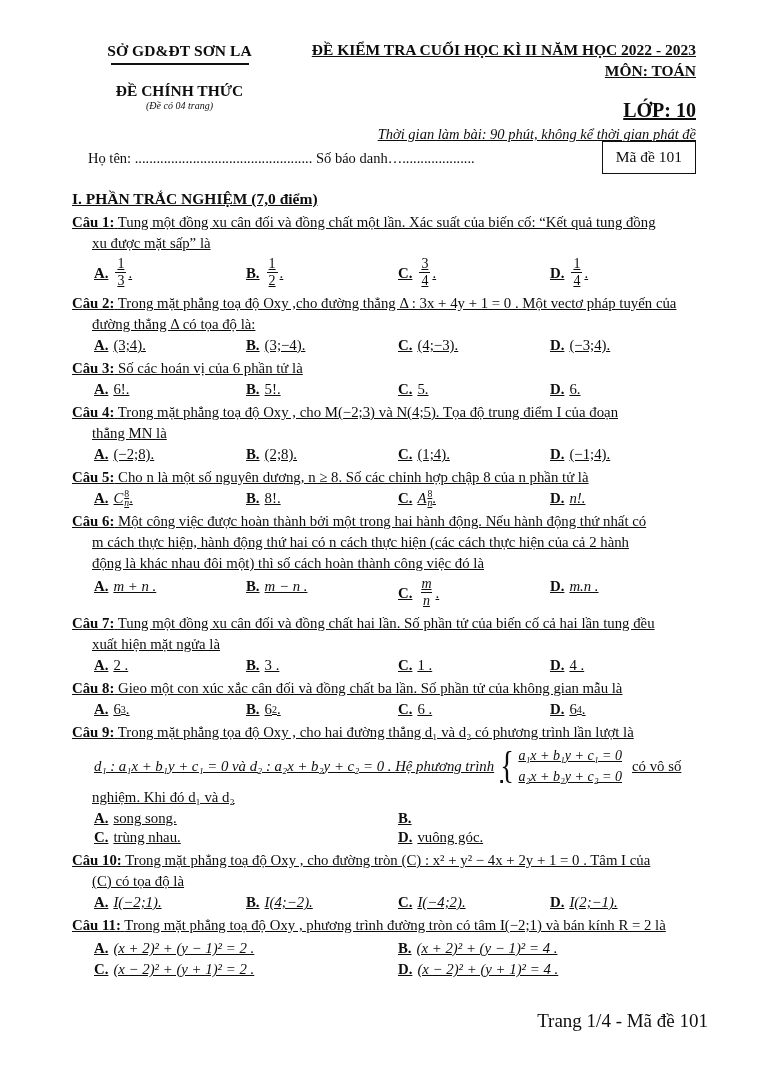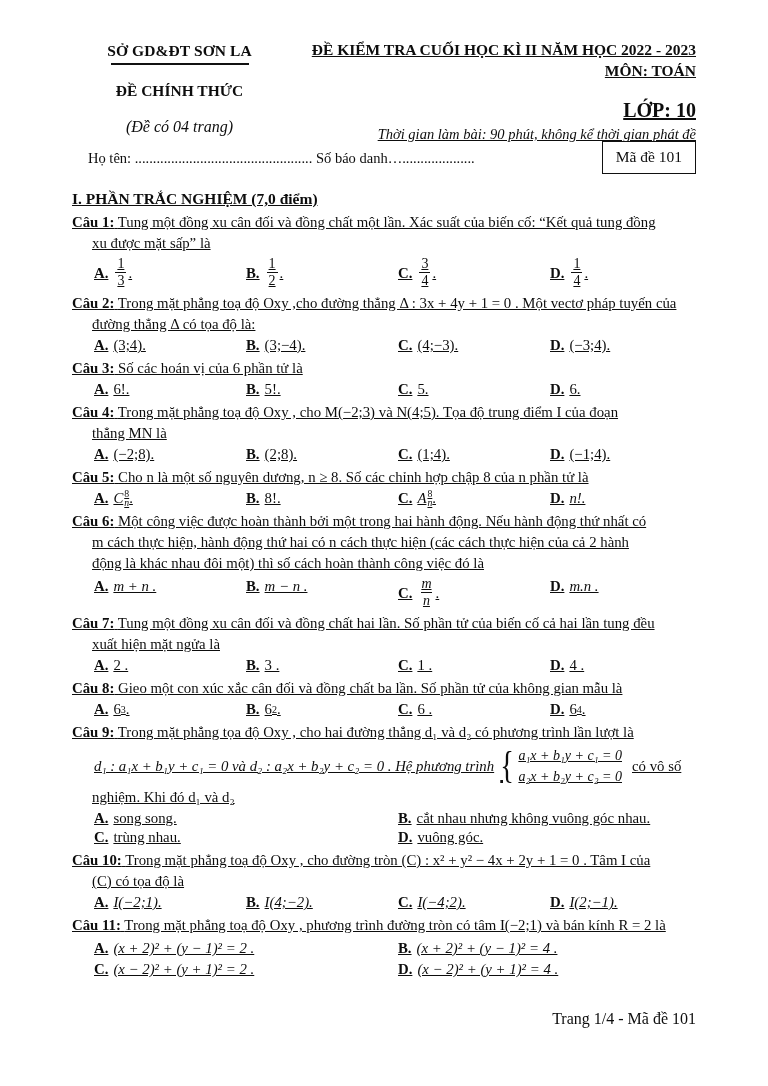--- a/index.html
+++ b/index.html
@@ -15,21 +15,21 @@
   }
 
   
   .header{position:absolute;left:72px;top:40px;width:624px;}
   .hdr-row{display:flex;align-items:flex-start;}
   .hdr-left{width:215px;text-align:center;padding-top:2px;}
   .hdr-right{flex:1;text-align:right;text-decoration:underline;}
   .dept{font-weight:bold;font-size:15.5px;letter-spacing:.1px;white-space:nowrap;}
   .dept-rule{width:138px;height:1.6px;background:#111;margin:3px auto 0 auto;}
   .official{font-weight:bold;font-size:15.5px;margin-top:17px;white-space:nowrap;}
-  .pages-note{font-style:italic;font-size:16px;margin-top:18px;}
+  .pages-note{font-style:italic;font-size:10px;margin-top:0;}
   .exam-title{font-weight:bold;font-size:15.5px;line-height:1.32;white-space:nowrap;}
   .subject{font-weight:bold;font-size:15.5px;margin-top:2px;}
   .grade{font-weight:bold;font-size:20px;margin-top:19px;}
   .duration{font-style:italic;font-size:14.5px;margin-top:4px;white-space:nowrap;}
 
   
   .cand{position:absolute;left:88px;top:150px;width:608px;display:flex;align-items:center;}
   .cand-text{font-size:14.5px;white-space:nowrap;flex:1;}
   .code-box{
     position:absolute;right:0;top:-9px;
@@ -73,21 +73,21 @@
   .sys .brace{
     font-size:38px;line-height:1;font-family:"Liberation Serif",serif;
     margin-right:2px;position:relative;top:-1px;transform:scaleX(.75);
   }
   .sys .eqs{display:inline-flex;flex-direction:column;line-height:1.5;font-size:14px;}
 
   .q9-line2{font-size:14.8px;line-height:1.42;padding-left:22px;display:flex;
             align-items:center;flex-wrap:nowrap;margin-top:2px;}
   .q9-line2 .tail{margin-left:6px;}
 
-  .footer{position:absolute;right:72px;top:1010px;font-size:16px;white-space:nowrap;text-align:right;}
+  .footer{position:absolute;right:60px;top:1010px;font-size:19px;white-space:nowrap;text-align:right;}
 </style>
 </head>
 <body>
 
 <div class="page">
 
   <div class="header">
     <div class="hdr-row">
       <div class="hdr-left">
         <div class="dept">SỞ GD&amp;ĐT SƠN LA</div>
@@ -354,21 +354,20 @@
         <span class="tail">có vô số</span>
       </div>
       <div class="q-cont">nghiệm. Khi đó d₁ và d₂</div>
       <div class="opts c2">
         <div class="opt">
             <span class="ol">A.</span>
             <span>song song.</span>
           </div>
         <div class="opt">
             <span class="ol">B.</span>
-            <span>cắt nhau nhưng không vuông góc nhau.</span>
           </div>
       </div>
       <div class="opts c2">
         <div class="opt">
             <span class="ol">C.</span>
             <span>trùng nhau.</span>
           </div>
         <div class="opt">
             <span class="ol">D.</span>
             <span>vuông góc.</span>

